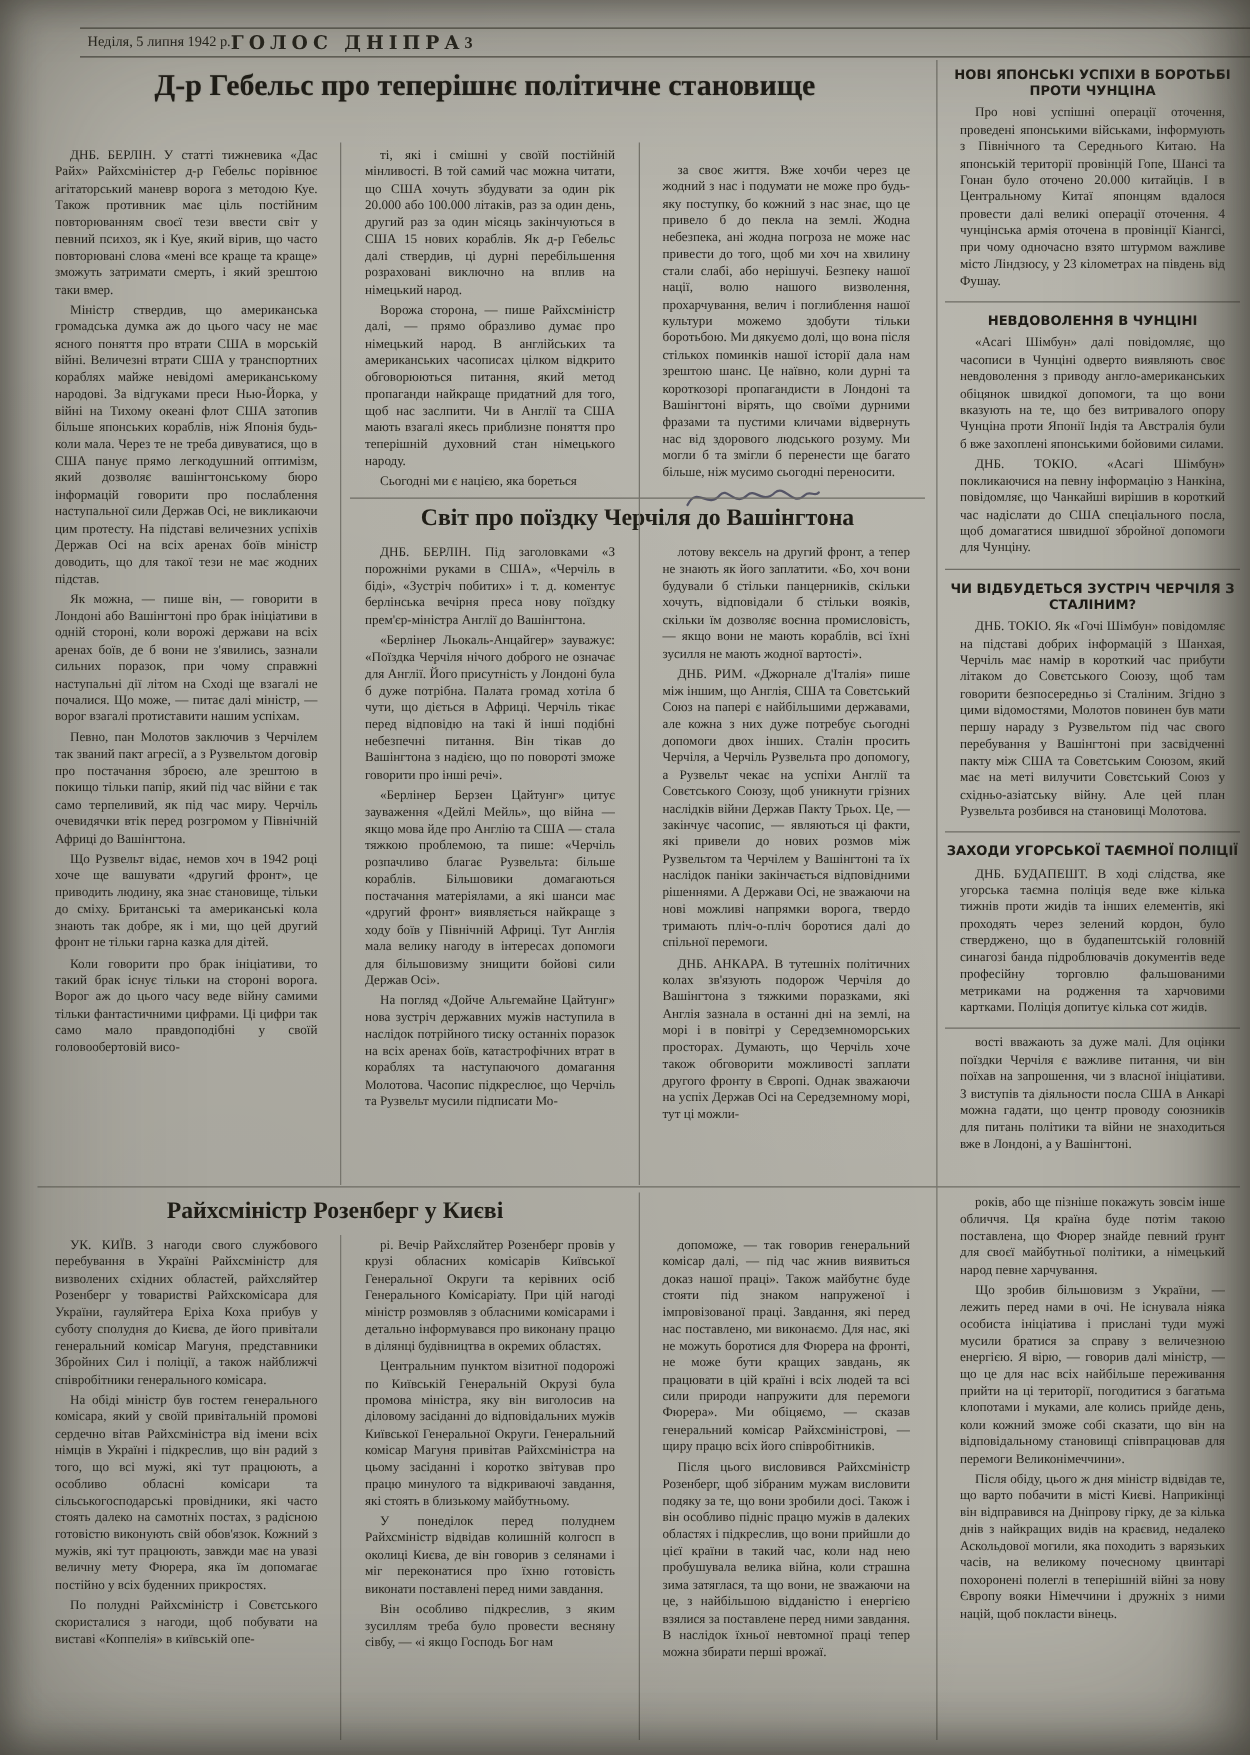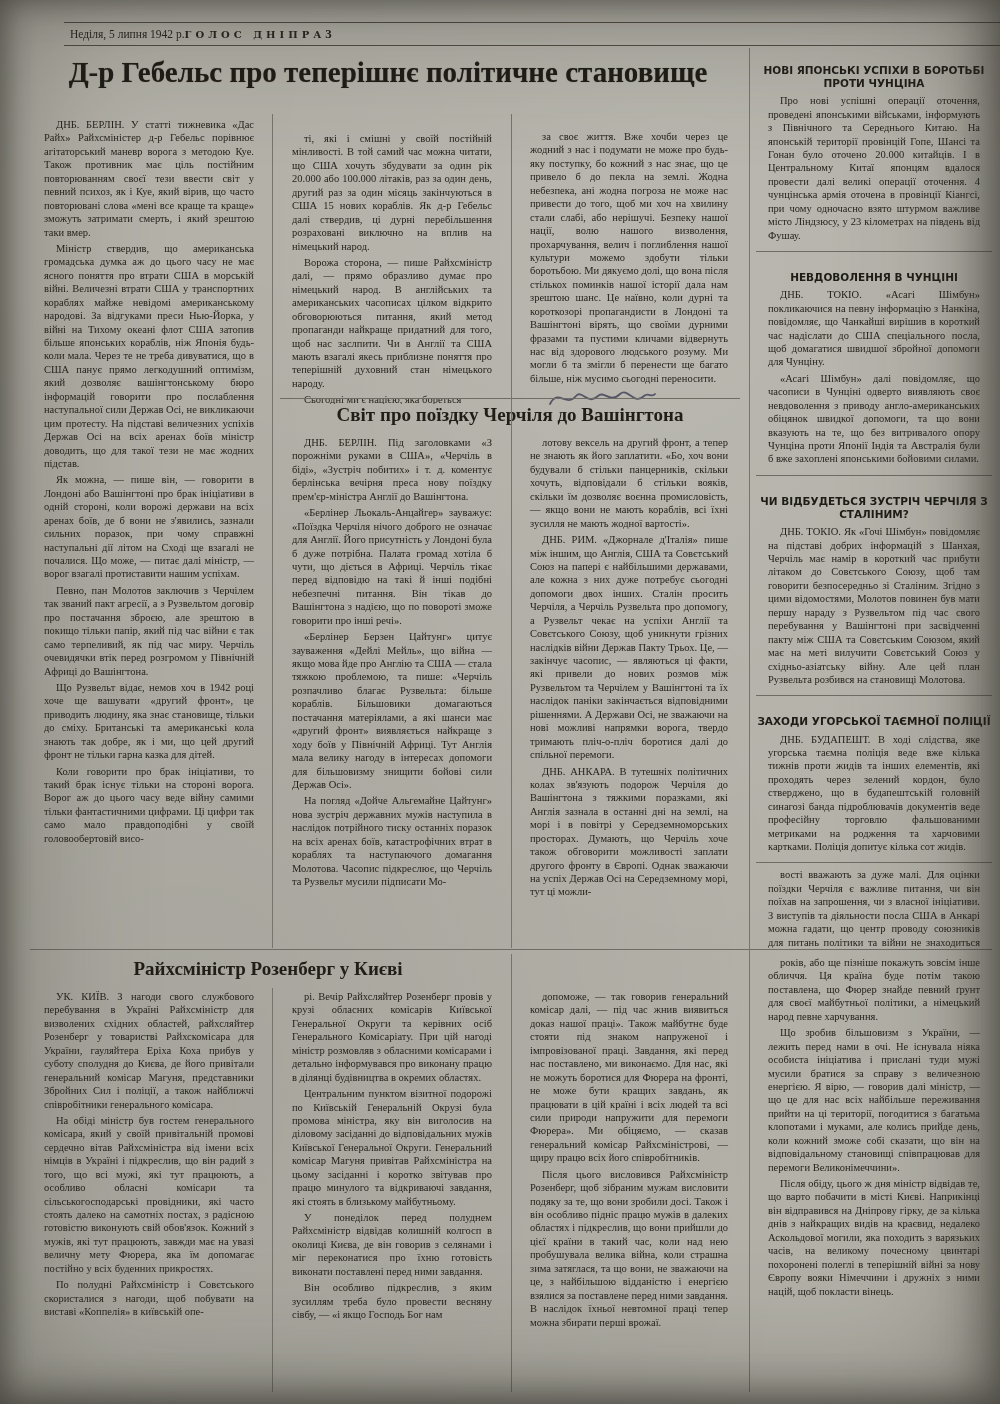--- a/index.html
+++ b/index.html
@@ -23,46 +23,46 @@
       inset 8px 0 25px rgba(40,38,32,.30),
       inset 0 -14px 35px rgba(40,38,32,.25);
   }
   .header{
     position:absolute;left:24px;top:22px;width:954px;height:24px;
     border-top:1px solid #4f4d45;border-bottom:1px solid #4f4d45;
     display:flex;align-items:center;justify-content:flex-start;
     padding:1px 6px;box-sizing:border-box;margin-left:40px;
   }
   .date{font-size:11.5px;}
-  .masthead{font-family:"DejaVu Serif",serif;font-weight:bold;font-size:10px;letter-spacing:4px;}
+  .masthead{font-family:"DejaVu Serif",serif;font-weight:bold;font-size:15px;letter-spacing:4px;}
   .pagenum{font-weight:bold;font-size:13px;}
   .headline-main{
     position:absolute;left:30px;top:56px;width:716px;margin:0;
-    font-family:"Liberation Serif",serif;font-weight:bold;font-size:29px;
+    font-family:"Liberation Serif",serif;font-weight:bold;font-size:24px;
     text-align:center;white-space:nowrap;color:#1d1b15;
     text-shadow:0 0 1px rgba(30,28,22,.4);
   }
   .col{position:absolute;overflow:hidden;}
   .para{
     margin:0 12px 3px;font-size:10.5px;line-height:1.28;
     text-align:justify;text-indent:12px;
   }
   .headline-section{
     position:absolute;margin:0;
     font-family:"Liberation Serif",serif;font-weight:bold;font-size:19px;
     text-align:center;color:#201e17;
   }
   .rule-h{position:absolute;height:1px;background:#6e6c64;}
   .rule-v{position:absolute;width:1px;background:#76746c;}
   .rail{position:absolute;left:756px;top:50px;width:236px;height:900px;overflow:hidden;}
   .rail-article{padding-bottom:4px;}
   .rail-article + .rail-article{border-top:1px solid #6e6c64;padding-top:5px;margin-top:2px;}
   .rail-headline{
     font-family:"DejaVu Sans",sans-serif;font-weight:bold;font-size:10.5px;
-    line-height:1.25;text-align:center;margin:14px 0 4px;color:#1e1c16;
+    line-height:1.25;text-align:center;margin:4px 0 4px;color:#1e1c16;
   }
   .rail-continuation{border-top:1px solid #6e6c64;padding-top:5px;margin-top:2px;}
   .handwritten{position:absolute;left:546px;top:384px;pointer-events:none;opacity:.85;}
 </style>
 </head>
 <body>
 
 <div class="page">
 
   <div class="header">
@@ -74,21 +74,21 @@
   <h1 class="headline-main">Д-р Гебельс про теперішнє політичне становище</h1>
 
   <div class="col" style="left:32px;top:118px;width:234px;height:830px;">
       <p class="para">ДНБ. БЕРЛІН. У статті тижневика «Дас Райх» Райхсміністер д-р Гебельс порівнює агітаторський маневр ворога з методою Куе. Також противник має ціль постійним повторюванням своєї тези ввести світ у певний психоз, як і Куе, який вірив, що часто повторювані слова «мені все краще та краще» зможуть затримати смерть, і який зрештою таки вмер.</p>
       <p class="para">Міністр ствердив, що американська громадська думка аж до цього часу не має ясного поняття про втрати США в морській війні. Величезні втрати США у транспортних кораблях майже невідомі американському народові. За відгуками преси Нью-Йорка, у війні на Тихому океані флот США затопив більше японських кораблів, ніж Японія будь-коли мала. Через те не треба дивуватися, що в США панує прямо легкодушний оптимізм, який дозволяє вашінгтонському бюро інформацій говорити про послаблення наступальної сили Держав Осі, не викликаючи цим протесту. На підставі величезних успіхів Держав Осі на всіх аренах боїв міністр доводить, що для такої тези не має жодних підстав.</p>
       <p class="para">Як можна, — пише він, — говорити в Лондоні або Вашінгтоні про брак ініціативи в одній стороні, коли ворожі держави на всіх аренах боїв, де б вони не з'явились, зазнали сильних поразок, при чому справжні наступальні дії літом на Сході ще взагалі не почалися. Що може, — питає далі міністр, — ворог взагалі протиставити нашим успіхам.</p>
       <p class="para">Певно, пан Молотов заключив з Черчілем так званий пакт агресії, а з Рузвельтом договір про постачання зброєю, але зрештою в покищо тільки папір, який під час війни є так само терпеливий, як під час миру. Черчіль очевидячки втік перед розгромом у Північній Африці до Вашінгтона.</p>
       <p class="para">Що Рузвельт відає, немов хоч в 1942 році хоче ще вашувати «другий фронт», це приводить людину, яка знає становище, тільки до сміху. Британські та американські кола знають так добре, як і ми, що цей другий фронт не тільки гарна казка для дітей.</p>
       <p class="para">Коли говорити про брак ініціативи, то такий брак існує тільки на стороні ворога. Ворог аж до цього часу веде війну самими тільки фантастичними цифрами. Ці цифри так само мало правдоподібні у своїй головообертовій висо-</p>
     </div>
-  <div class="col" style="left:280px;top:132px;width:224px;height:272px;">
+  <div class="col" style="left:280px;top:118px;width:224px;height:272px;">
       <p class="para">ті, які і смішні у своїй постійній мінливості. В той самий час можна читати, що США хочуть збудувати за один рік 20.000 або 100.000 літаків, раз за один день, другий раз за один місяць закінчуються в США 15 нових кораблів. Як д-р Гебельс далі ствердив, ці дурні перебільшення розраховані виключно на вплив на німецький народ.</p>
       <p class="para">Ворожа сторона, — пише Райхсміністр далі, — прямо образливо думає про німецький народ. В англійських та американських часописах цілком відкрито обговорюються питання, який метод пропаганди найкраще придатний для того, щоб нас заслпити. Чи в Англії та США мають взагалі якесь приблизне поняття про теперішній духовний стан німецького народу.</p>
       <p class="para">Сьогодні ми є нацією, яка бореться</p>
     </div>
   <div class="col" style="left:518px;top:130px;width:222px;height:272px;">
       <p class="para">за своє життя. Вже хочби через це жодний з нас і подумати не може про будь-яку поступку, бо кожний з нас знає, що це привело б до пекла на землі. Жодна небезпека, ані жодна погроза не може нас привести до того, щоб ми хоч на хвилину стали слабі, або нерішучі. Безпеку нашої нації, волю нашого визволення, прохарчування, велич і поглиблення нашої культури можемо здобути тільки боротьбою. Ми дякуємо долі, що вона після стількох поминків нашої історії дала нам зрештою шанс. Це наївно, коли дурні та короткозорі пропагандисти в Лондоні та Вашінгтоні вірять, що своїми дурними фразами та пустими кличами відвернуть нас від здорового людського розуму. Ми могли б та змігли б перенести ще багато більше, ніж мусимо сьогодні переносити.</p>
     </div>
 
   <svg class="handwritten" width="112" height="28" viewBox="0 0 112 28">
     <path d="M4 20 C 12 4, 20 24, 30 12 C 36 5, 42 22, 52 12 C 58 6, 64 20, 74 10 C 82 3, 88 22, 98 12 C 102 8, 106 14, 109 10" fill="none" stroke="#45455b" stroke-width="1.8" stroke-linecap="round"></path>
@@ -111,22 +111,22 @@
   <div class="rail">
     <div class="rail-article">
       <h3 class="rail-headline">НОВІ ЯПОНСЬКІ УСПІХИ В БОРОТЬБІ ПРОТИ ЧУНЦІНА</h3>
       <div>
           <p class="para">Про нові успішні операції оточення, проведені японськими військами, інформують з Північного та Середнього Китаю. На японській території провінцій Гопе, Шансі та Гонан було оточено 20.000 китайців. І в Центральному Китаї японцям вдалося провести далі великі операції оточення. 4 чунцінська армія оточена в провінції Кіангсі, при чому одночасно взято штурмом важливе місто Ліндзюсу, у 23 кілометрах на південь від Фушау.</p>
         </div>
     </div>
     <div class="rail-article">
       <h3 class="rail-headline">НЕВДОВОЛЕННЯ В ЧУНЦІНІ</h3>
       <div>
+          <p class="para">«Асагі Шімбун» далі повідомляє, що часописи в Чунціні одверто виявляють своє невдоволення з приводу англо-американських обіцянок швидкої допомоги, та що вони вказують на те, що без витривалого опору Чунціна проти Японії Індія та Австралія були б вже захоплені японськими бойовими силами.</p>
           <p class="para">ДНБ. ТОКІО. «Асагі Шімбун» покликаючися на певну інформацію з Нанкіна, повідомляє, що Чанкайші вирішив в короткий час надіслати до США спеціального посла, щоб домагатися швидшої збройної допомоги для Чунціну.</p>
-          <p class="para">«Асагі Шімбун» далі повідомляє, що часописи в Чунціні одверто виявляють своє невдоволення з приводу англо-американських обіцянок швидкої допомоги, та що вони вказують на те, що без витривалого опору Чунціна проти Японії Індія та Австралія були б вже захоплені японськими бойовими силами.</p>
         </div>
     </div>
     <div class="rail-article">
       <h3 class="rail-headline">ЧИ ВІДБУДЕТЬСЯ ЗУСТРІЧ ЧЕРЧІЛЯ З СТАЛІНИМ?</h3>
       <div>
           <p class="para">ДНБ. ТОКІО. Як «Гочі Шімбун» повідомляє на підставі добрих інформацій з Шанхая, Черчіль має намір в короткий час прибути літаком до Совєтського Союзу, щоб там говорити безпосередньо зі Сталіним. Згідно з цими відомостями, Молотов повинен був мати першу нараду з Рузвельтом під час свого перебування у Вашінгтоні при засвідченні пакту між США та Совєтським Союзом, який має на меті вилучити Совєтський Союз у східньо-азіатську війну. Але цей план Рузвельта розбився на становищі Молотова.</p>
         </div>
     </div>
     <div class="rail-article">
       <h3 class="rail-headline">ЗАХОДИ УГОРСЬКОЇ ТАЄМНОЇ ПОЛІЦІЇ</h3>

